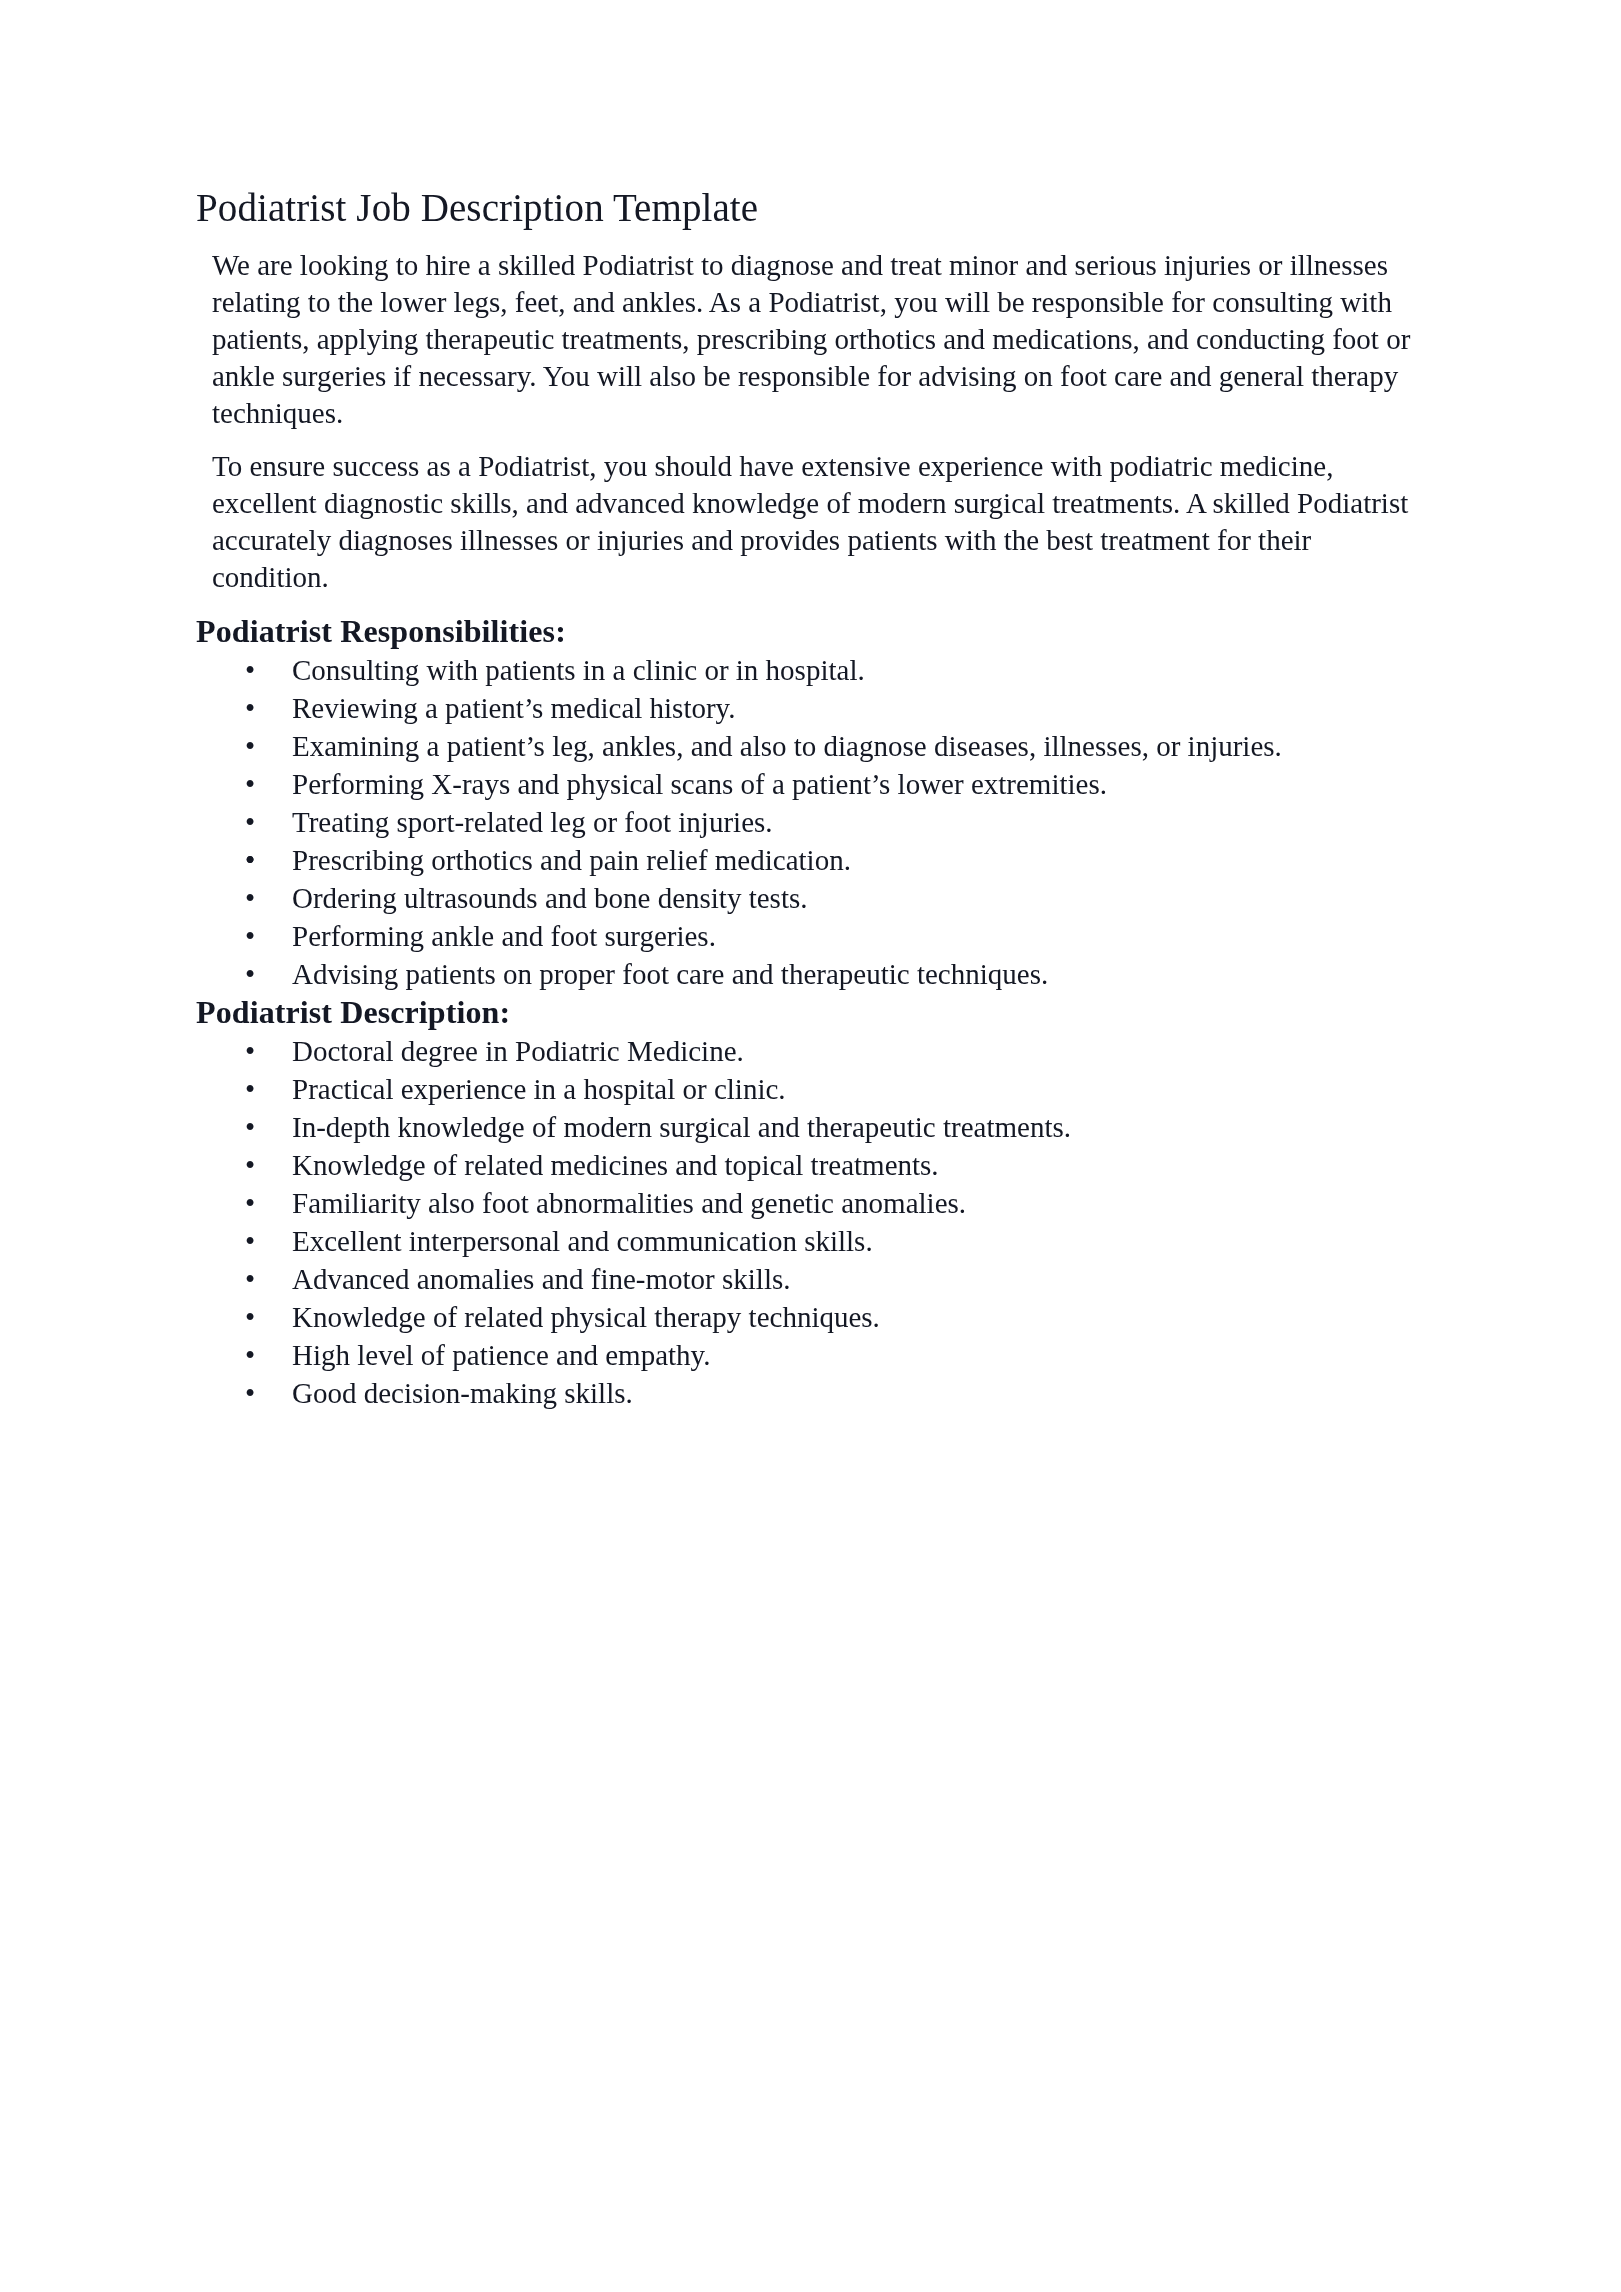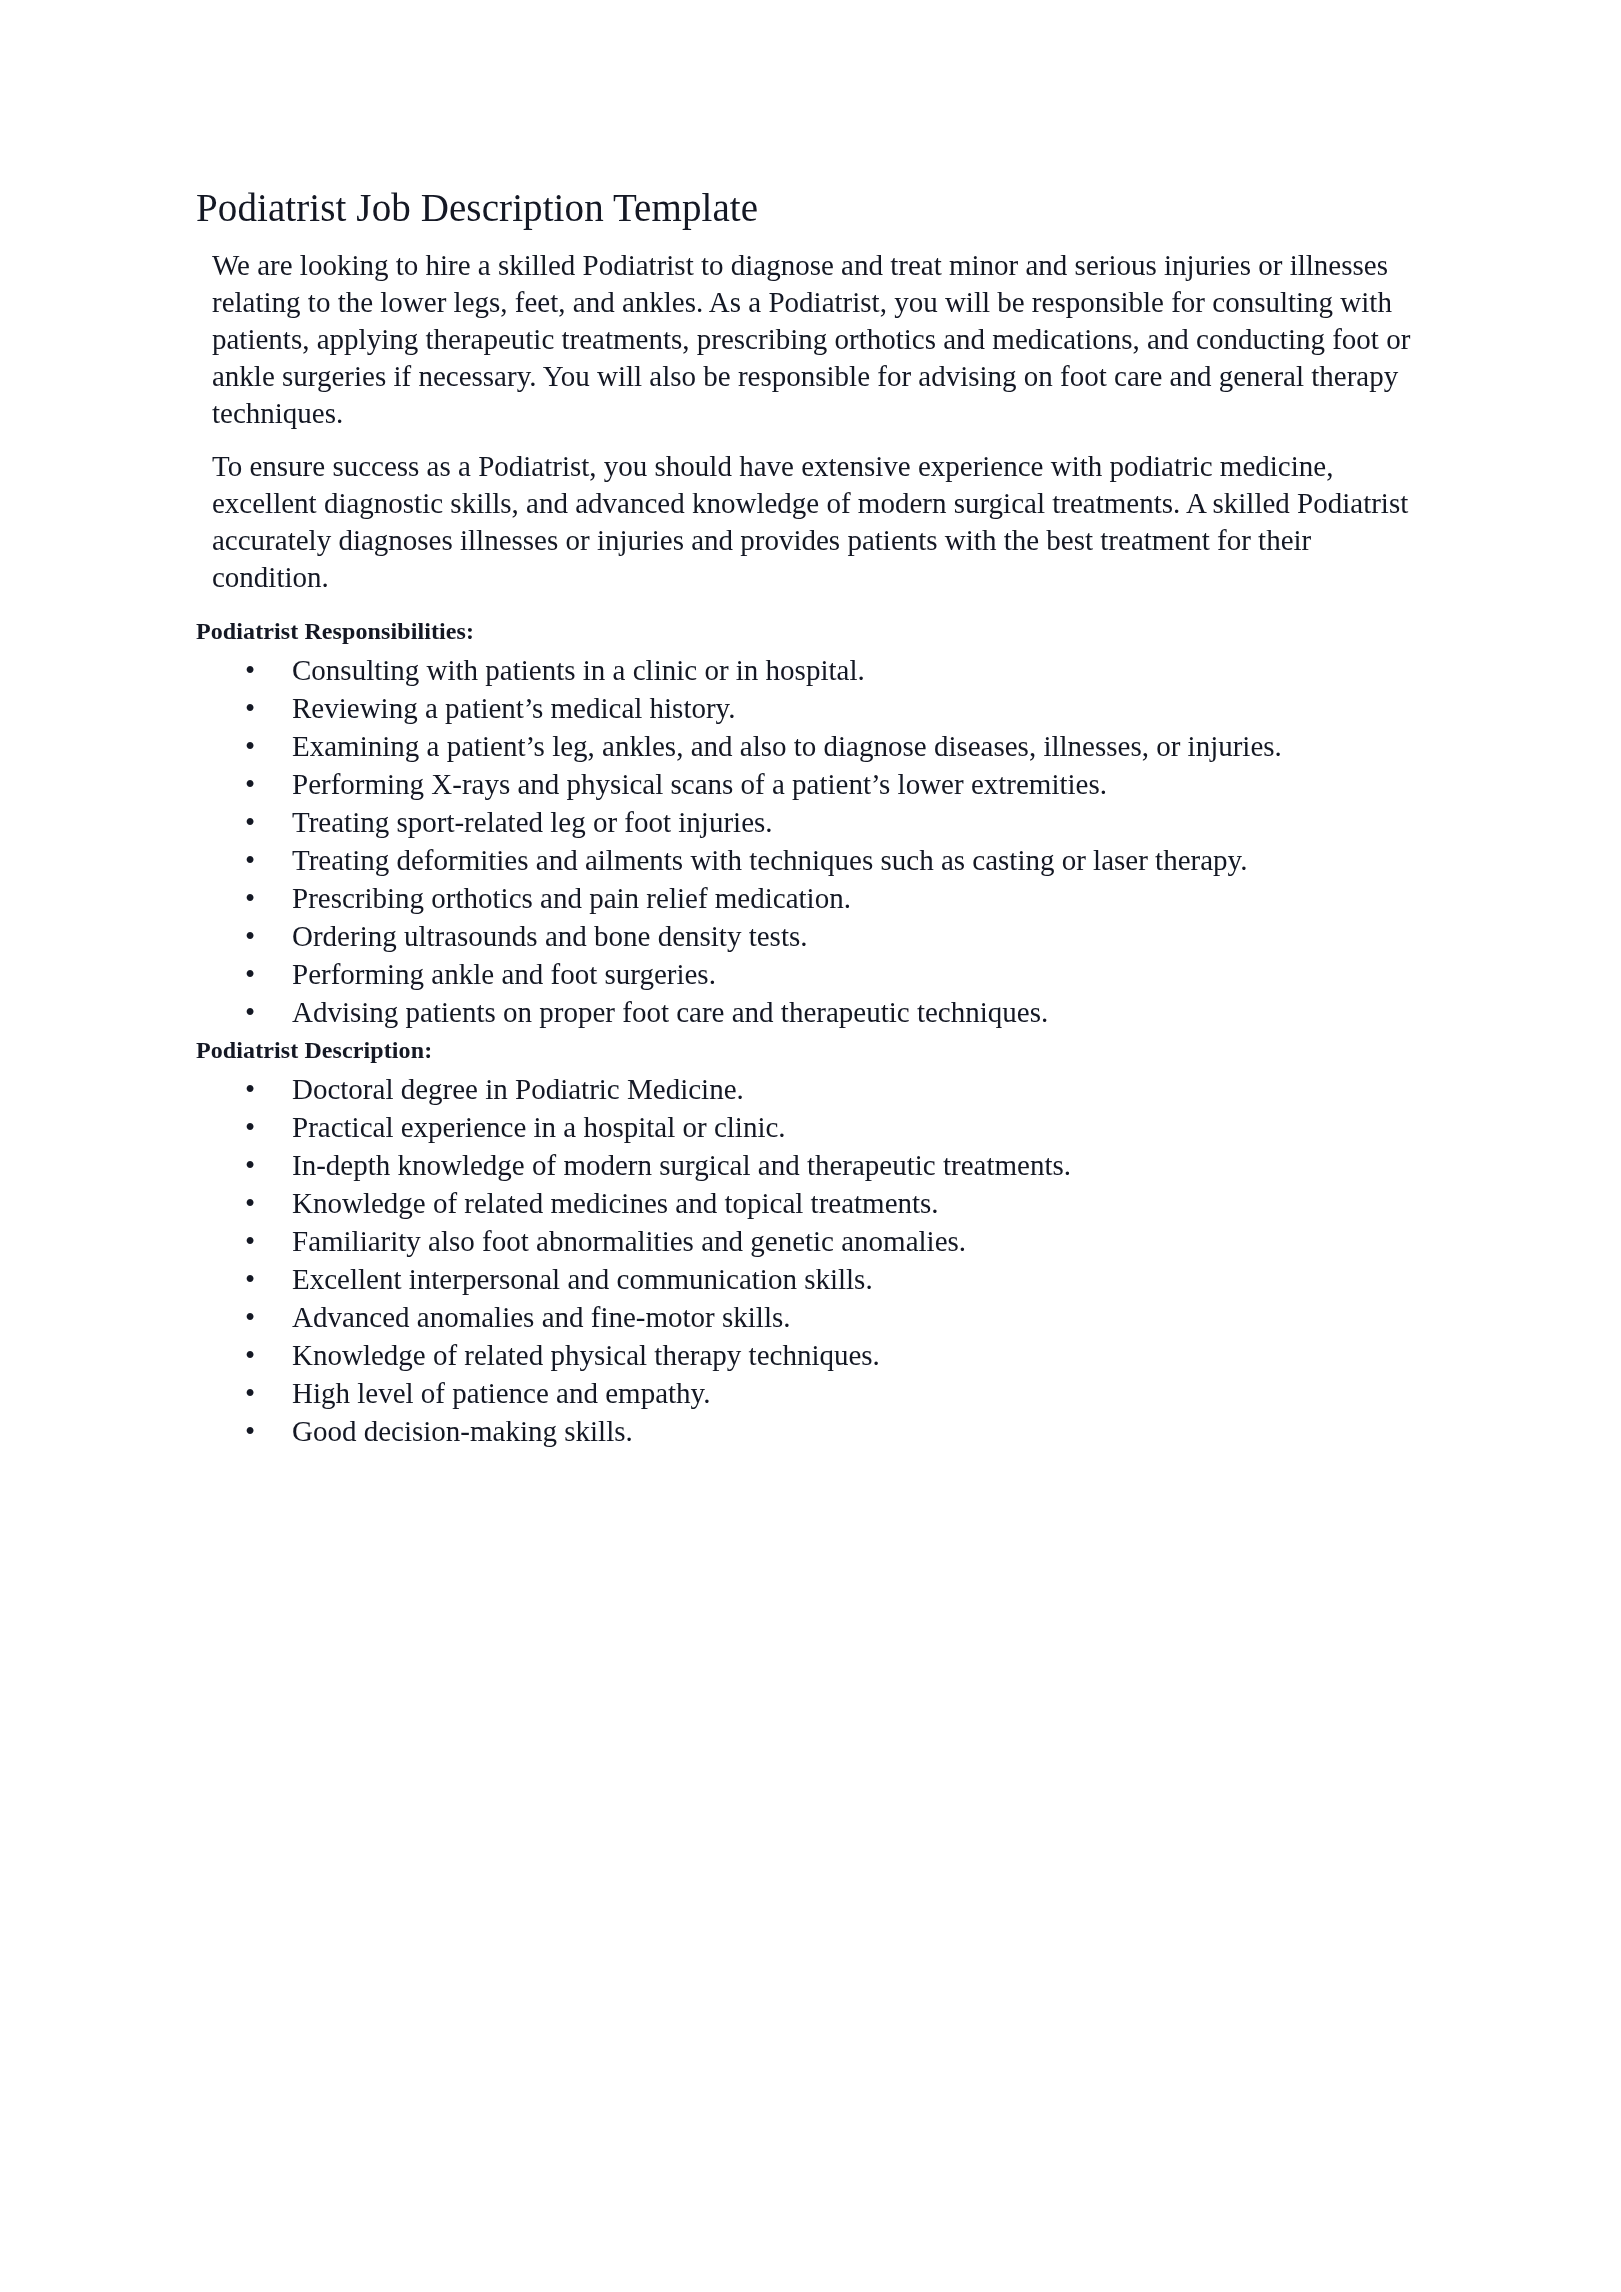--- a/index.html
+++ b/index.html
@@ -39,21 +39,21 @@
   }
 
   .paragraph {
     font-size: 29px;
     line-height: 37px;
     margin: 16px;
     text-align: left;
   }
 
   .section-heading {
-    font-size: 24px;
+    font-size: 32px;
     line-height: 39px;
     font-weight: bold;
     margin: 0;
     letter-spacing: 0.1px;
   }
 
   ul.bullets {
     list-style: none;
     margin: 0;
     padding: 0;
@@ -109,21 +109,20 @@
       <li>
         <span class="bullet-dot">•</span>
         <span class="item-text">Performing X-rays and physical scans of a patient’s lower extremities.</span>
       </li>
       <li>
         <span class="bullet-dot">•</span>
         <span class="item-text">Treating sport-related leg or foot injuries.</span>
       </li>
       <li>
         <span class="bullet-dot">•</span>
-        <span class="item-text">Treating deformities and ailments with techniques such as casting or laser therapy.</span>
       </li>
       <li>
         <span class="bullet-dot">•</span>
         <span class="item-text">Prescribing orthotics and pain relief medication.</span>
       </li>
       <li>
         <span class="bullet-dot">•</span>
         <span class="item-text">Ordering ultrasounds and bone density tests.</span>
       </li>
       <li>

